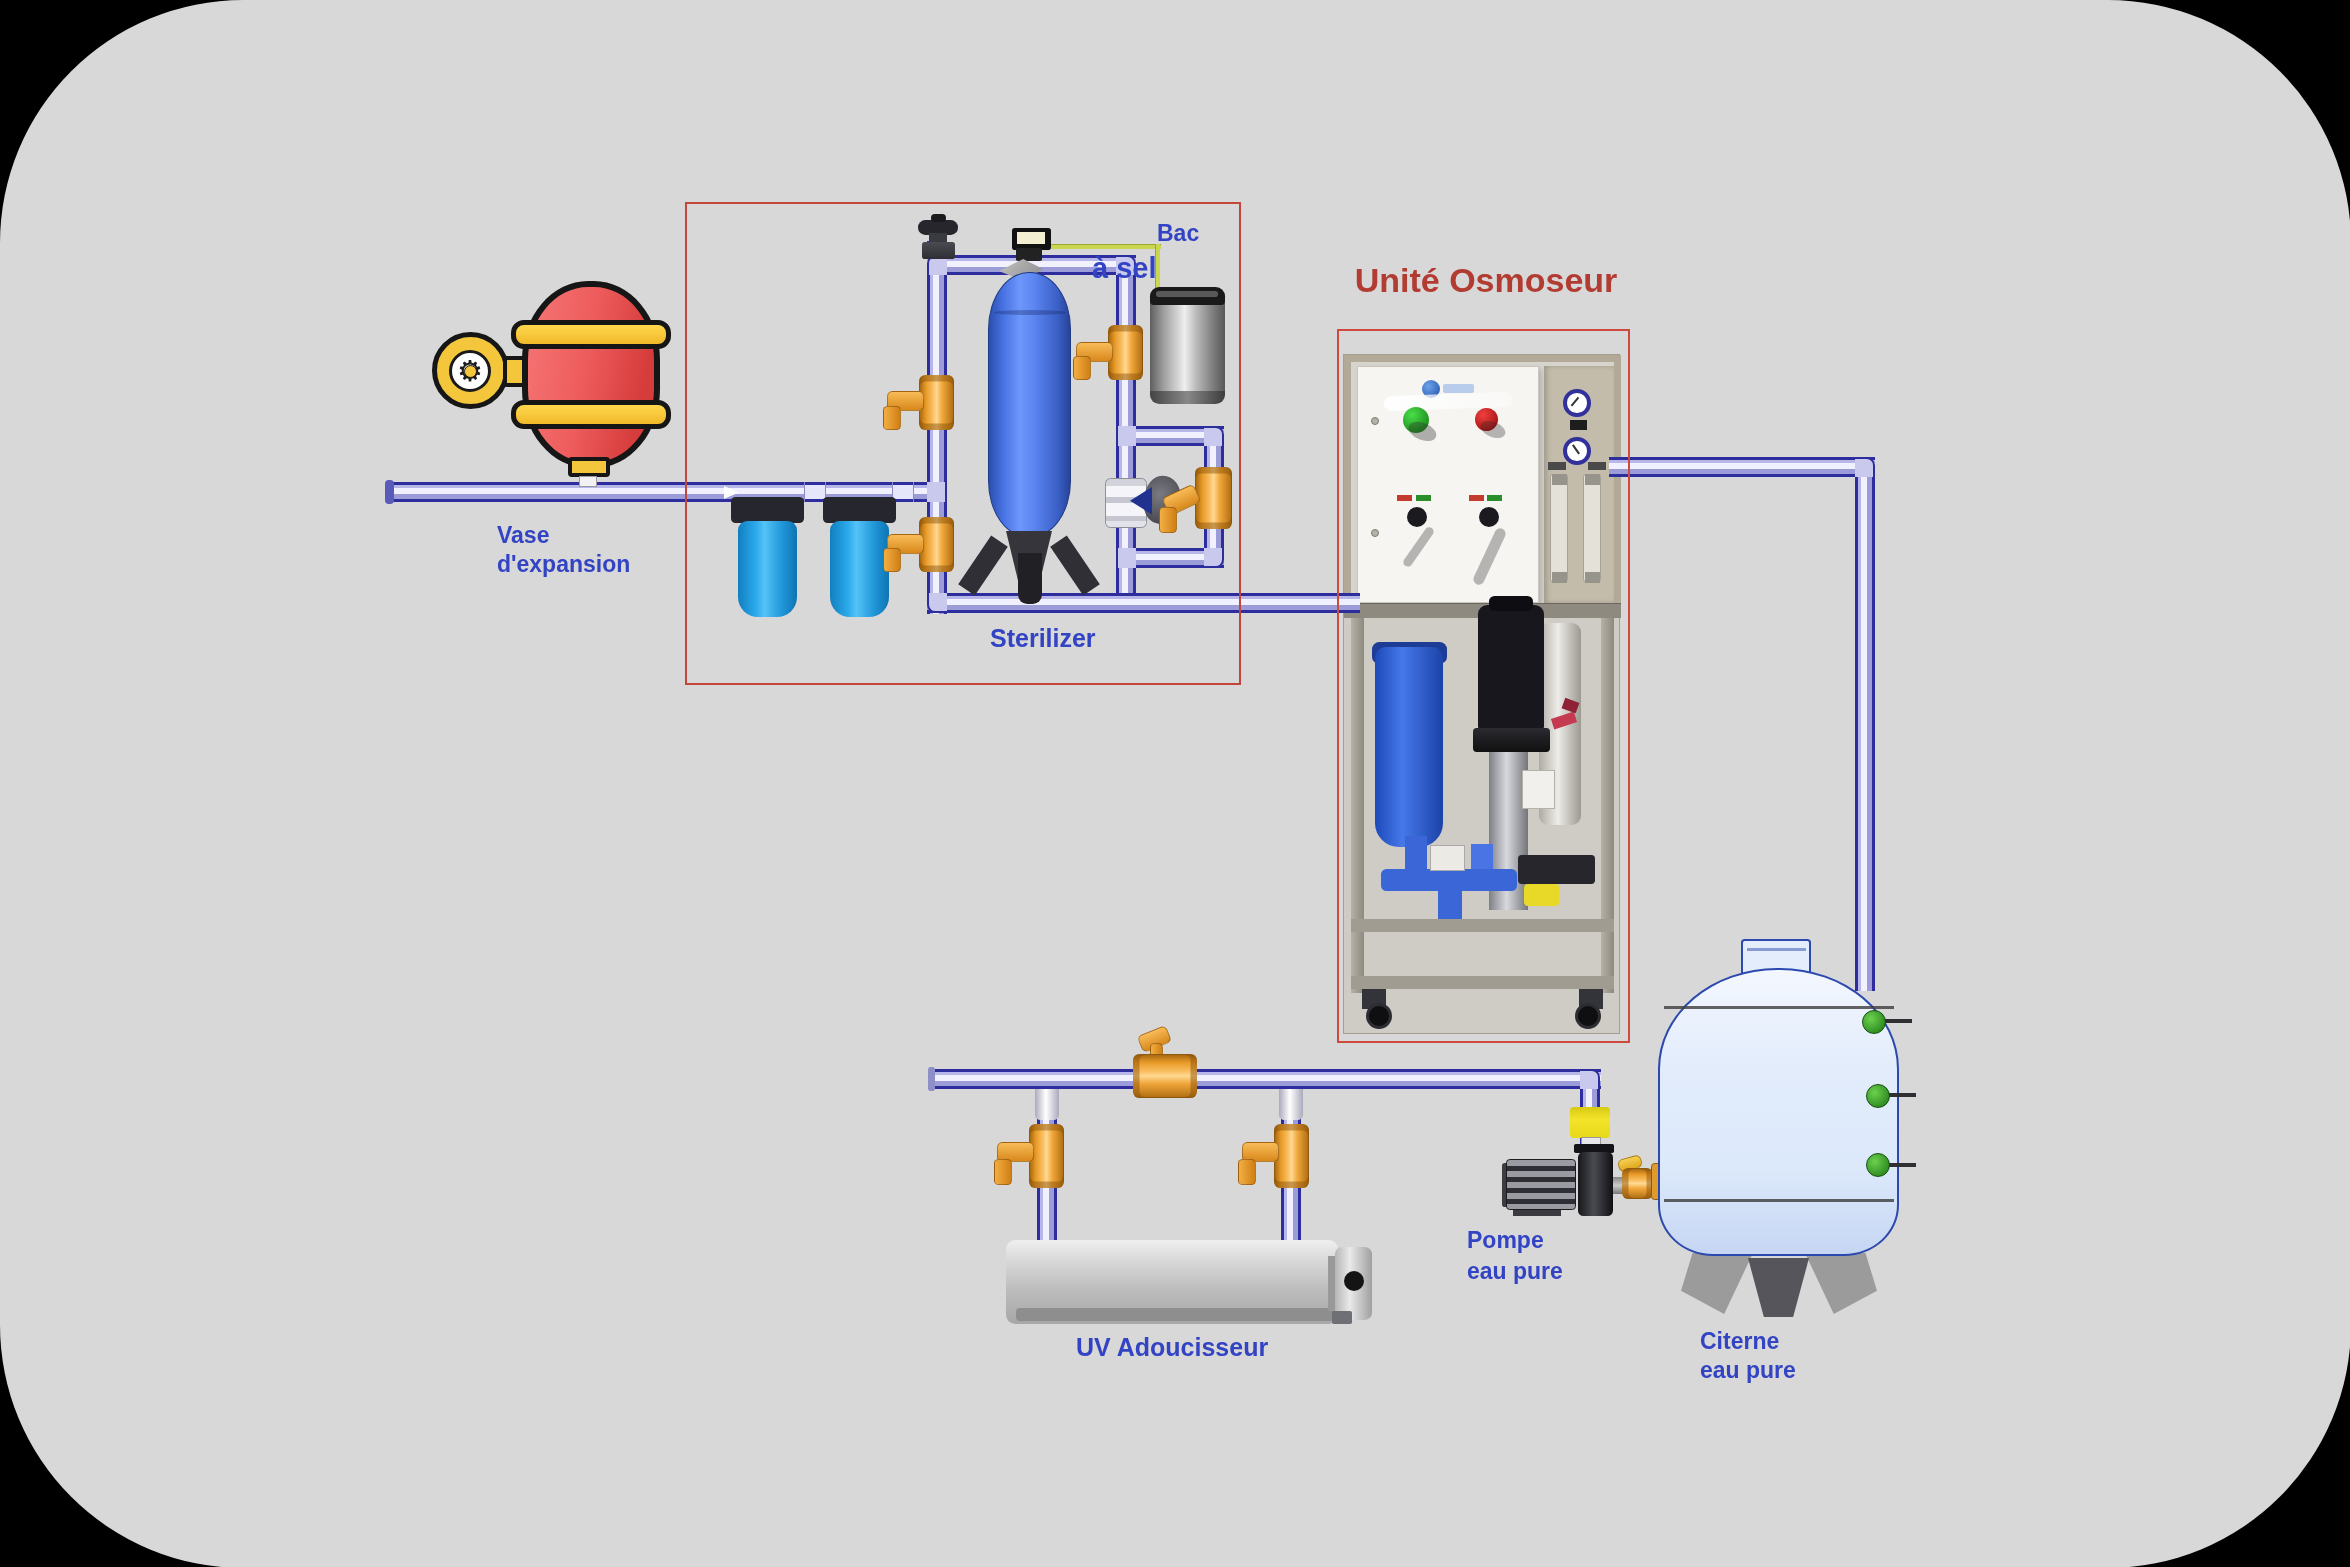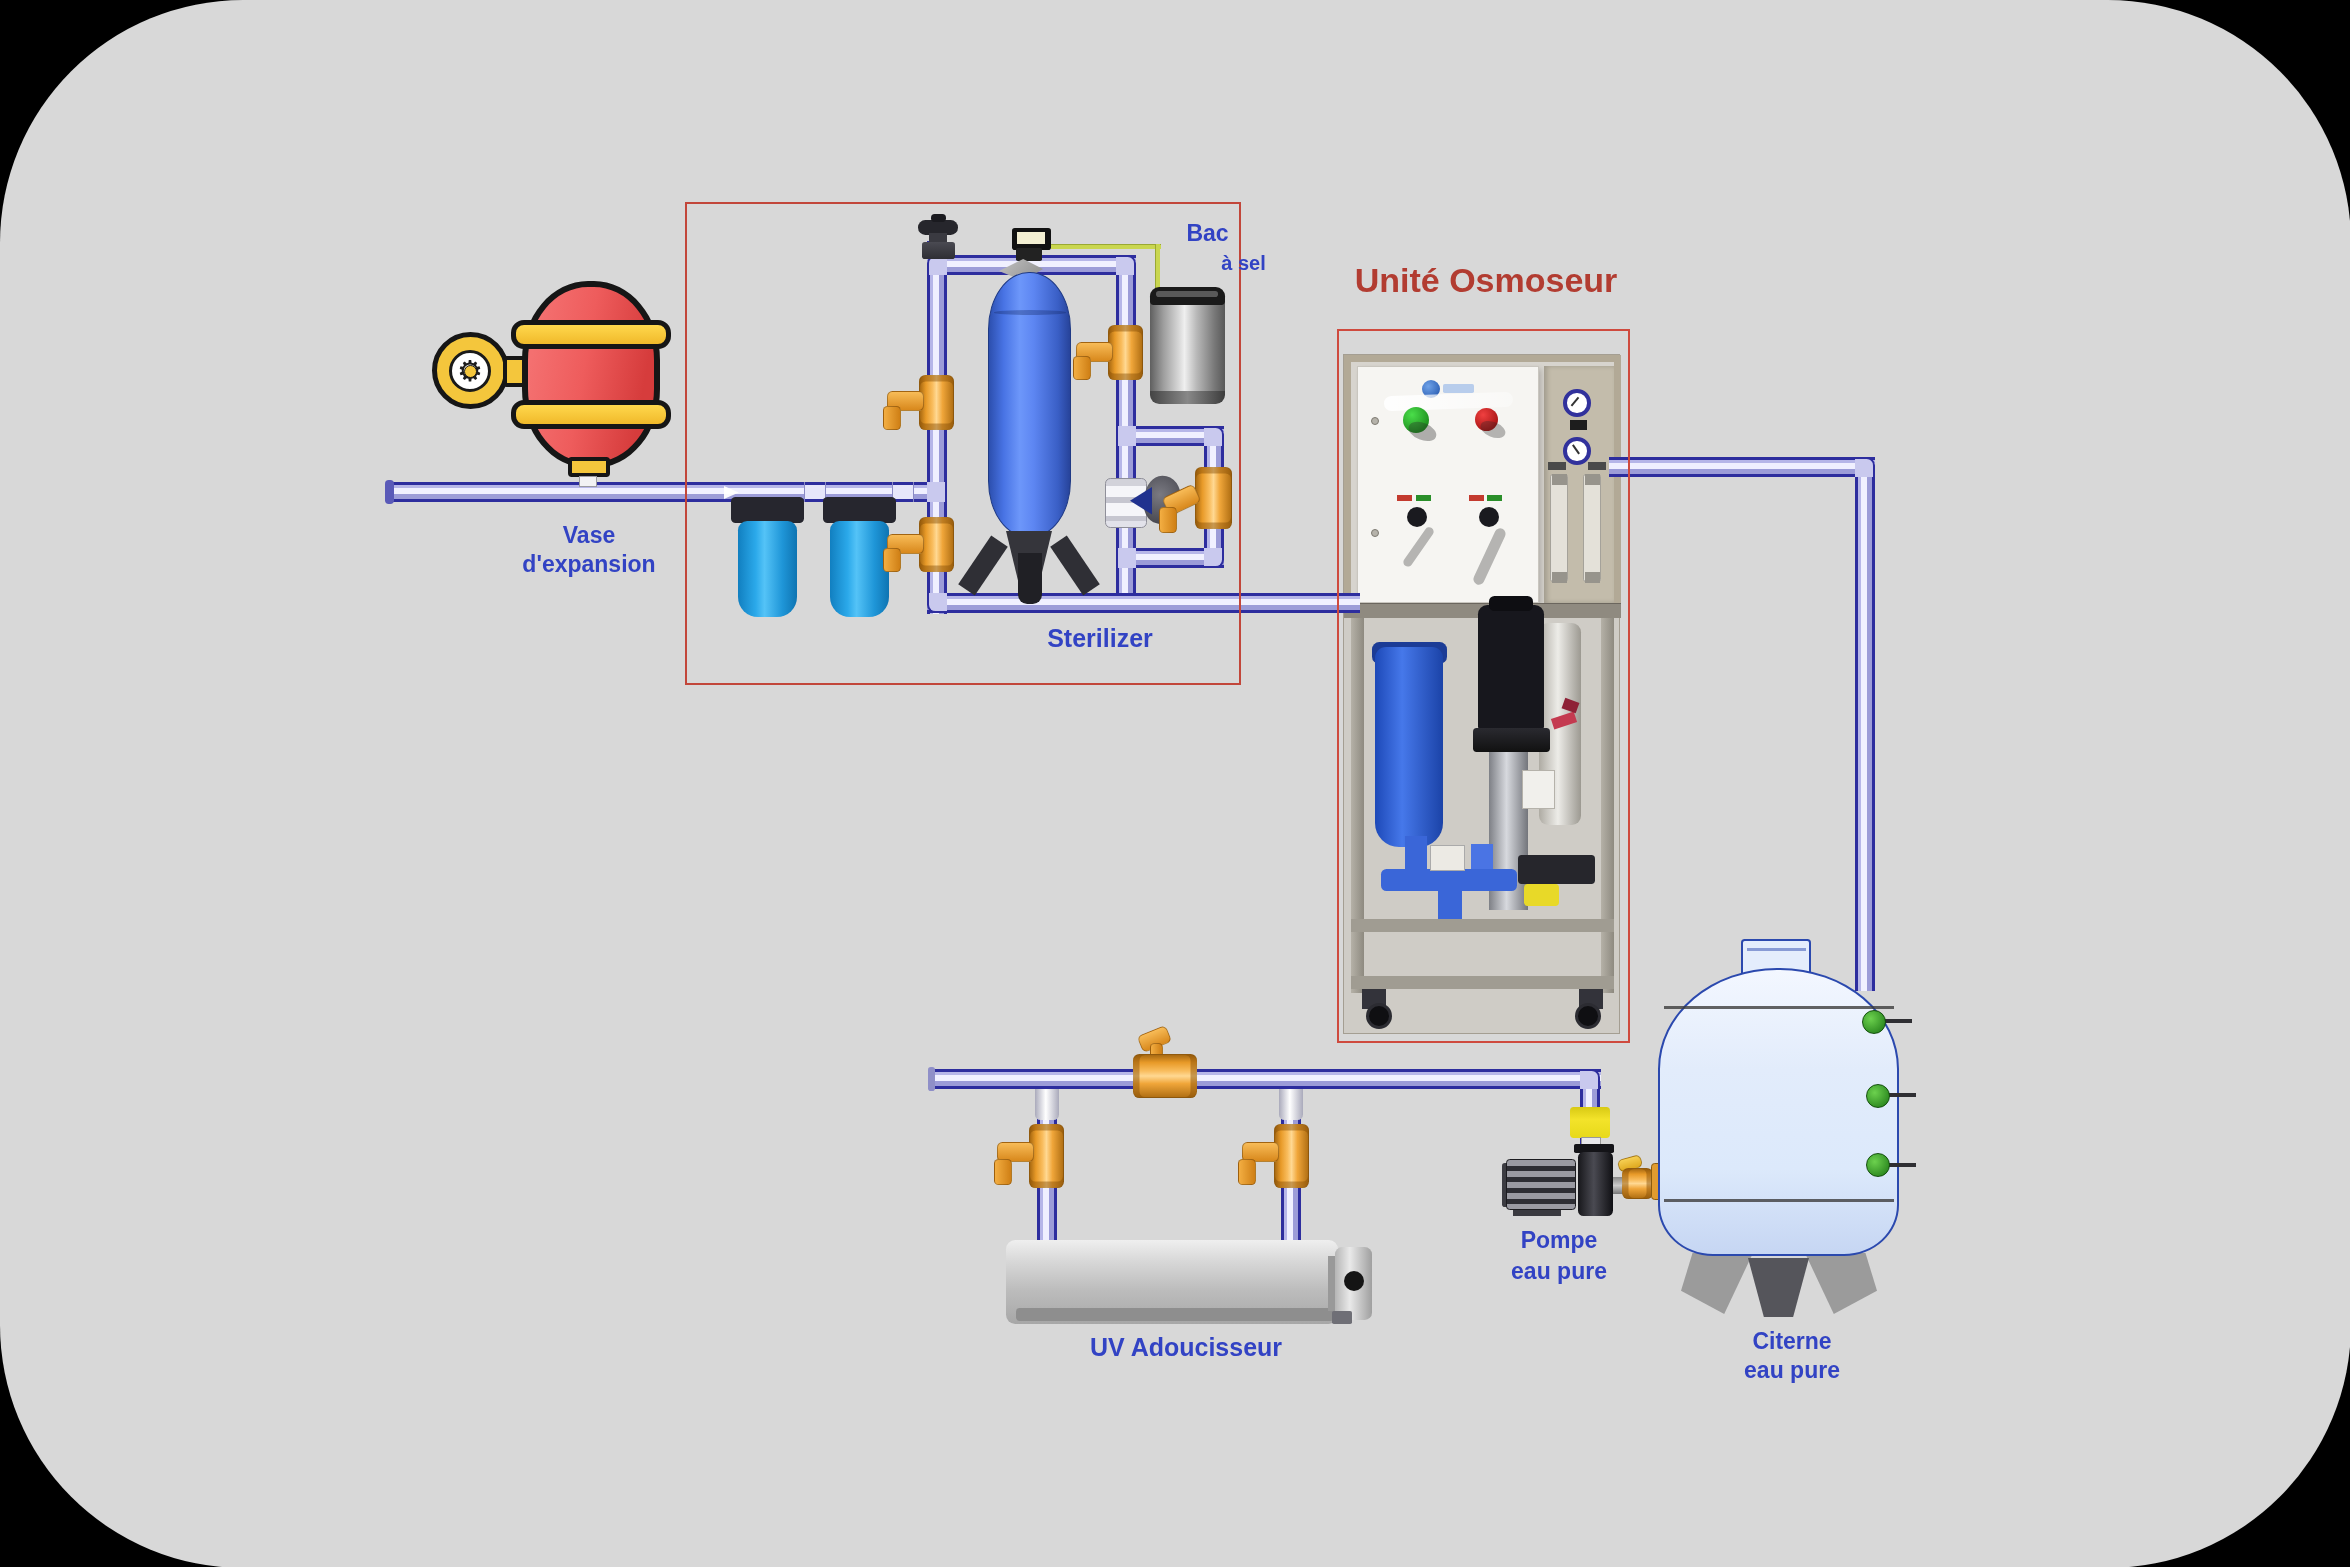--- a/index.html
+++ b/index.html
@@ -27,21 +27,21 @@
          background:linear-gradient(180deg,var(--pipe-edge) 0 2.8px,#e6e6fa 2.8px 17.4px,var(--pipe-edge) 17.4px 20px);
          border-left:1.8px solid #8a8ac4;border-right:1.8px solid #8a8ac4;}
   .vbarrel{position:absolute;border-radius:6.4px;border:0.9px solid rgba(80,45,0,.35);
          background:linear-gradient(90deg,#a96a12 0%,#e89a28 18%,#f9bd5e 38%,#ffd892 50%,#f0a63a 68%,#b27014 100%);
          box-shadow:inset 0 5.5px 0 rgba(130,75,5,.45), inset 0 -5.5px 0 rgba(130,75,5,.45);}
   .hbarrel{position:absolute;border-radius:6.4px;border:0.9px solid rgba(80,45,0,.35);
          background:linear-gradient(180deg,#a96a12 0%,#e89a28 18%,#f9bd5e 38%,#ffd892 50%,#f0a63a 68%,#b27014 100%);
          box-shadow:inset 5.5px 0 0 rgba(130,75,5,.45), inset -5.5px 0 0 rgba(130,75,5,.45);}
   .lever{position:absolute;border-radius:5.5px;background:linear-gradient(180deg,#f8bc58,#d8881c);border:0.9px solid rgba(80,45,0,.4);}
   .ltip{position:absolute;border-radius:4.6px;background:linear-gradient(90deg,#f3ae42,#cf7f15);border:0.9px solid rgba(80,45,0,.4);}
-  .lbl{position:absolute;font-weight:bold;color:var(--label-blue);text-align:center;line-height:1.15;}
+  .lbl{position:absolute;font-weight:bold;color:var(--label-blue);line-height:1.15;}
   .title{position:absolute;font-weight:bold;color:var(--title-red);text-align:center;}
   .redbox{position:absolute;border:2.8px solid var(--box-red);}
   .knob{position:absolute;width:24px;height:24px;border-radius:50%;border:1.8px solid #14500e;
         background:radial-gradient(circle at 35% 35%,#6cd14e,#2f8c22 75%);}
 </style>
 </head>
 <body>
 
 <div id="stage" style="background: rgb(0, 0, 0);">
 <div id="canvas" style="background: rgb(216, 216, 216);">
@@ -243,21 +243,21 @@
   <div class="knob" style="left:1862px;top:1010px;"></div>
   <div class="knob" style="left:1866px;top:1084px;"></div>
   <div class="knob" style="left:1866px;top:1153px;"></div>
 
   <div class="redbox" style="left:685px;top:202px;width:556px;height:483px;"></div>
   <div class="redbox" style="left:1337px;top:329px;width:293px;height:714px;border-color:#cf4a3e;"></div>
 
   <div class="lbl" style="left:497px;top:522px;width:184px;font-size:23px;">Vase</div>
   <div class="lbl" style="left:497px;top:551px;width:184px;font-size:23px;">d'expansion</div>
   <div class="lbl" style="left:1157px;top:220px;width:101px;font-size:23px;">Bac</div>
-  <div class="lbl" style="left:1193px;top:252px;width:101px;font-size:20px;">à sel</div>
+  <div class="lbl" style="left:1092px;top:252px;width:101px;font-size:29px;">à sel</div>
   <div class="lbl" style="left:990px;top:624px;width:220px;font-size:25px;">Sterilizer</div>
   <div class="title" style="left:1339px;top:261px;width:294px;font-size:34px;">Unité Osmoseur</div>
   <div class="lbl" style="left:1076px;top:1333px;width:220px;font-size:25px;">UV Adoucisseur</div>
   <div class="lbl" style="left:1467px;top:1227px;width:184px;font-size:23px;">Pompe</div>
   <div class="lbl" style="left:1467px;top:1258px;width:184px;font-size:23px;">eau pure</div>
   <div class="lbl" style="left:1700px;top:1328px;width:184px;font-size:23px;">Citerne</div>
   <div class="lbl" style="left:1700px;top:1357px;width:184px;font-size:23px;">eau pure</div>
 
 </div>
 </div>

